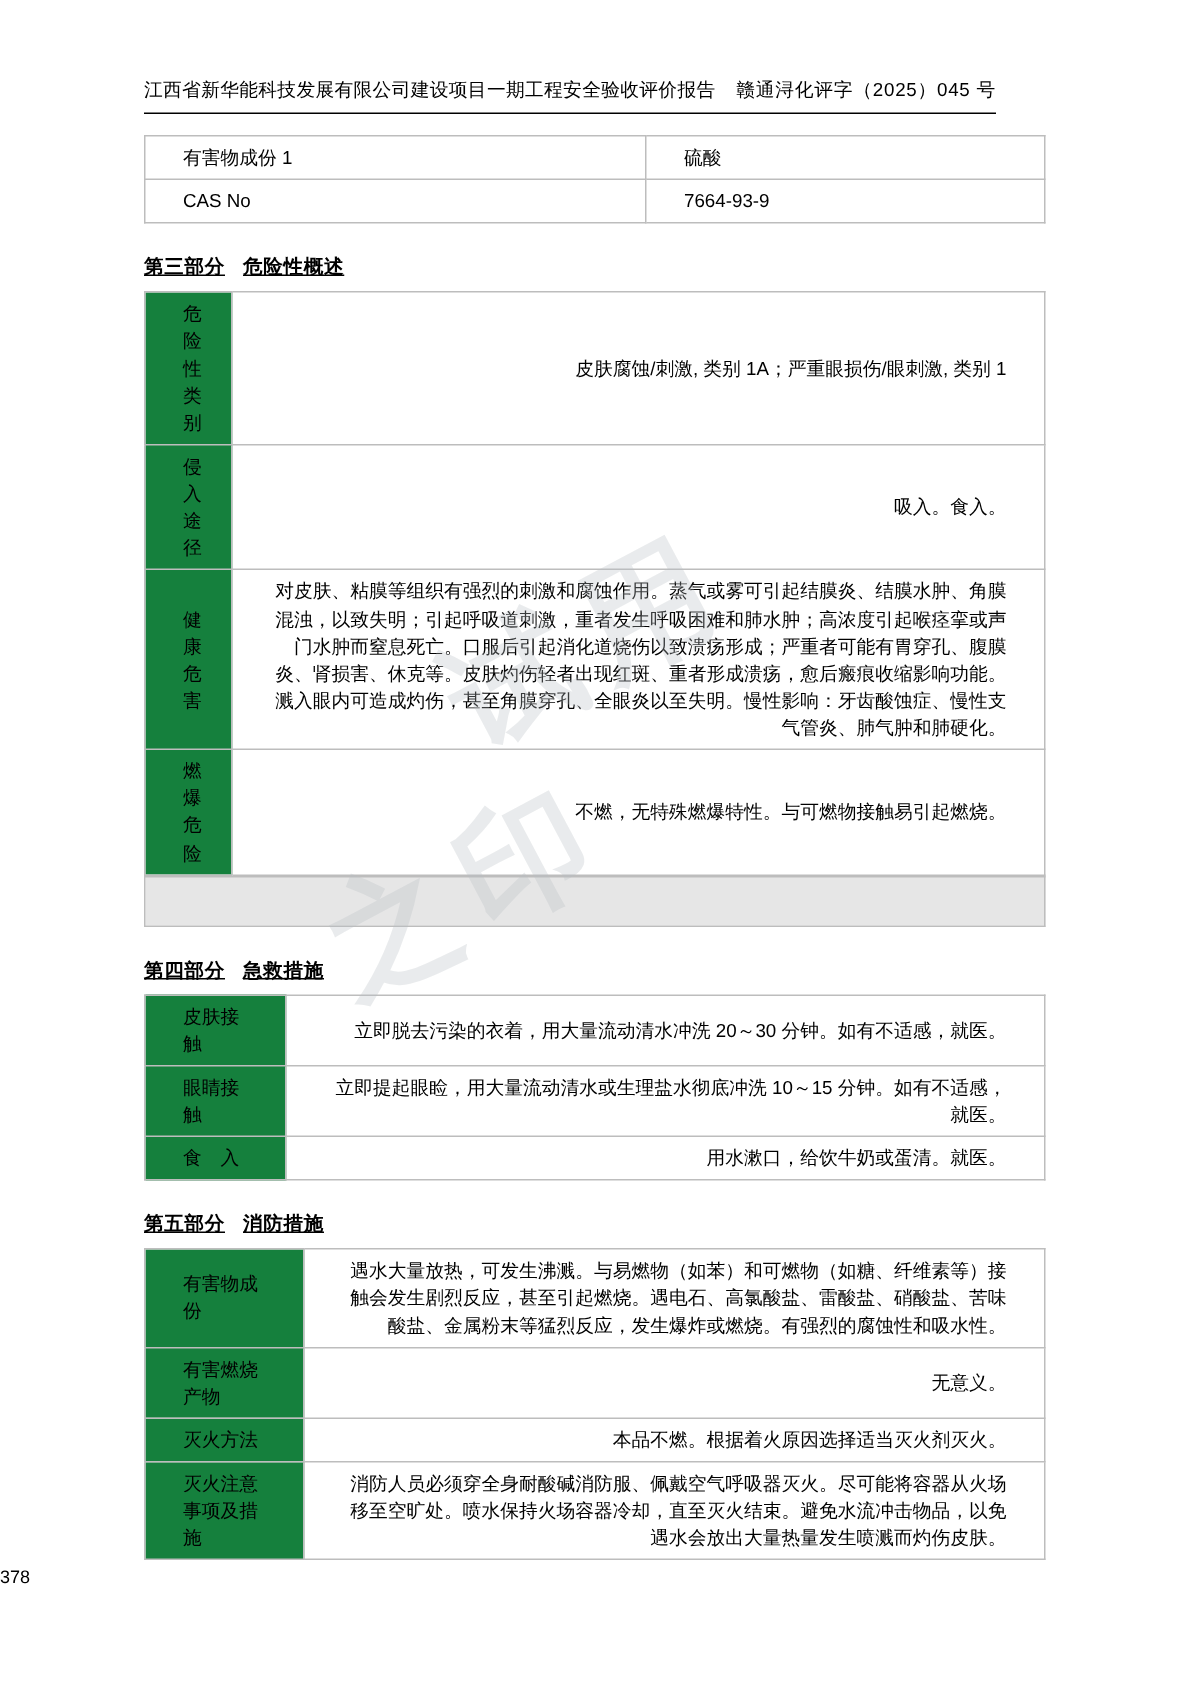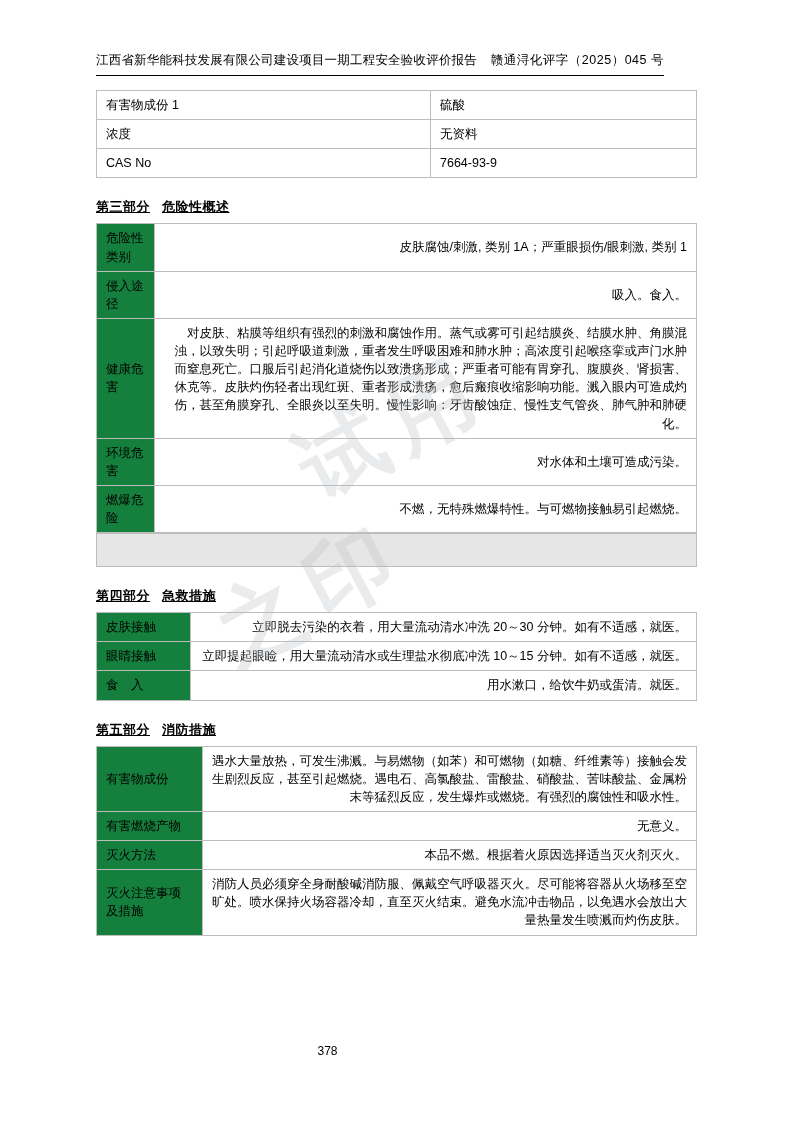--- a/index.html
+++ b/index.html
@@ -40,21 +40,21 @@
   
   table.doc {
     width: 100%;
     border-collapse: collapse;
     table-layout: fixed;
     font-size: 12.5px;
     line-height: 1.45;
   }
   table.doc td {
     border: 1px solid #bdbdbd;
-    padding: 5px 9px;
+    padding: 5px 25px;
     vertical-align: middle;
     word-break: break-all;
   }
   table.doc td.label {
     background: #15803d;
   }
   table.doc td.body {
     background: #ffffff;
   }
   td.vmid { vertical-align: middle; }
@@ -84,21 +84,21 @@
   col.c-body-3  { width: 506px; }
   col.c-label-4 { width: 106px; }
   col.c-body-4  { width: 494px; }
 
   
   .page-num {
     position: absolute;
     left: 0;
     width: 655px;
     top: 1044px;
-    text-align: center;
+    text-align: left;
     font-size: 12px;
   }
 
   
   .watermark {
     position: absolute;
     left: 200px;
     top: 380px;
     width: 420px;
     height: 330px;
@@ -134,24 +134,20 @@
     <colgroup>
         <col class="c-label-1">
         <col class="c-body-1">
       </colgroup>
     <tbody>
       <tr>
         <td class="body">有害物成份 1</td>
         <td class="body">硫酸</td>
       </tr>
       <tr>
-        <td class="body">浓度</td>
-        <td class="body">无资料</td>
-      </tr>
-      <tr>
         <td class="body">CAS No</td>
         <td class="body">7664-93-9</td>
       </tr>
     </tbody>
   </table>
 
   <div class="section-title">
     <span class="num">第三部分</span><span>危险性概述</span>
   </div>
   <table class="doc">
@@ -164,24 +160,20 @@
         <td class="label vmid">危险性类别</td>
         <td class="body vtop">皮肤腐蚀/刺激, 类别 1A；严重眼损伤/眼刺激, 类别 1</td>
       </tr>
       <tr>
         <td class="label vmid">侵入途径</td>
         <td class="body vtop">吸入。食入。</td>
       </tr>
       <tr>
         <td class="label vmid">健康危害</td>
         <td class="body vtop">对皮肤、粘膜等组织有强烈的刺激和腐蚀作用。蒸气或雾可引起结膜炎、结膜水肿、角膜混浊，以致失明；引起呼吸道刺激，重者发生呼吸困难和肺水肿；高浓度引起喉痉挛或声门水肿而窒息死亡。口服后引起消化道烧伤以致溃疡形成；严重者可能有胃穿孔、腹膜炎、肾损害、休克等。皮肤灼伤轻者出现红斑、重者形成溃疡，愈后瘢痕收缩影响功能。溅入眼内可造成灼伤，甚至角膜穿孔、全眼炎以至失明。慢性影响：牙齿酸蚀症、慢性支气管炎、肺气肿和肺硬化。</td>
-      </tr>
-      <tr>
-        <td class="label vmid">环境危害</td>
-        <td class="body vtop">对水体和土壤可造成污染。</td>
       </tr>
       <tr>
         <td class="label vmid">燃爆危险</td>
         <td class="body vtop">不燃，无特殊燃爆特性。与可燃物接触易引起燃烧。</td>
       </tr>
     </tbody>
   </table>
   <table class="doc spacer-tbl">
     <colgroup>
         <col style="width:600px">

